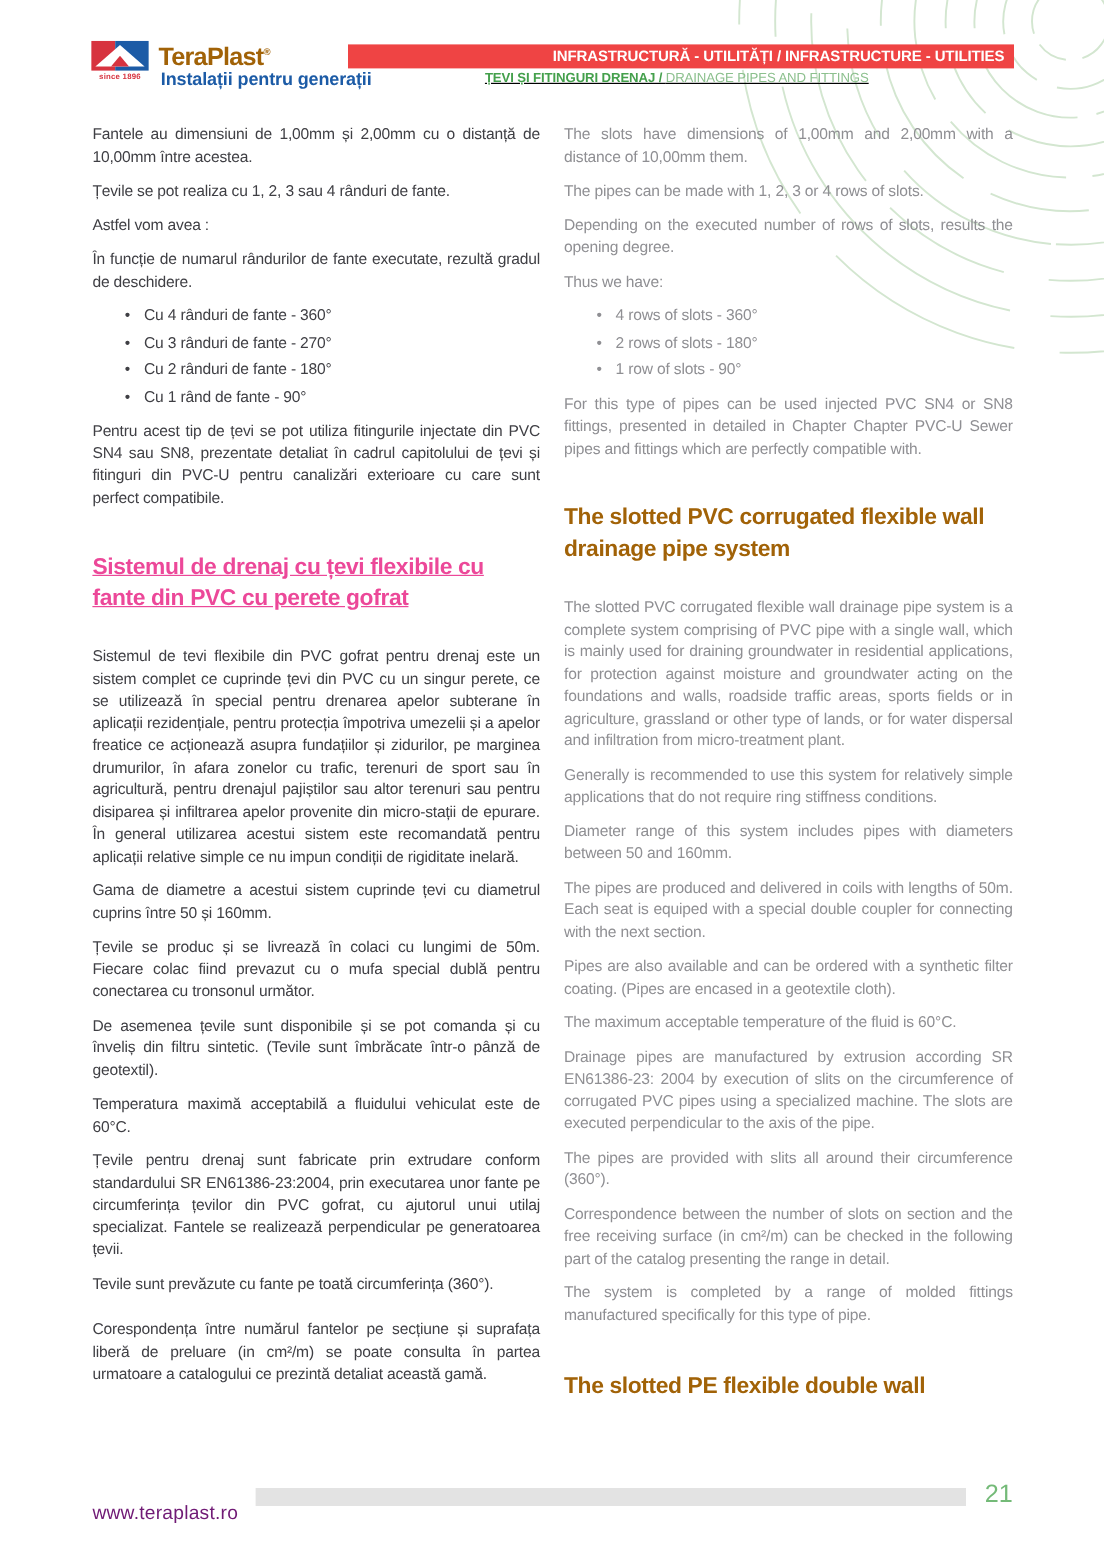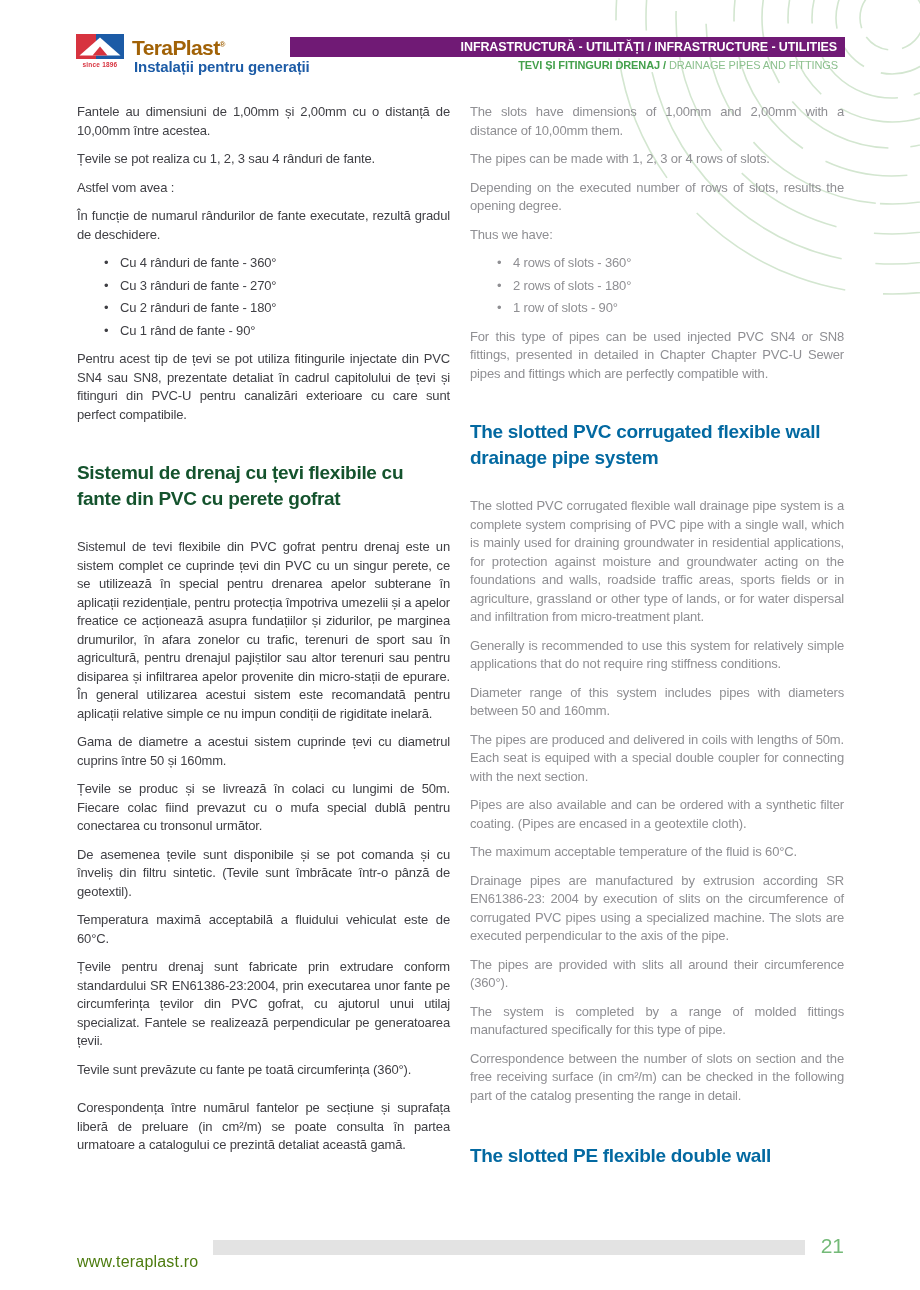--- a/index.html
+++ b/index.html
@@ -13,43 +13,43 @@
   
   .logo-mark{position:absolute;left:76px;top:34px;width:48px;height:25px;}
   .logo-since{position:absolute;left:76px;top:61px;width:48px;text-align:center;
     font-size:6.5px;font-weight:bold;color:#d7333f;letter-spacing:.2px;}
   .logo-brand{position:absolute;left:132px;top:36px;font-size:21px;font-weight:bold;
     color:#a16207;letter-spacing:-.6px;}
   .logo-brand sup{font-size:8px;letter-spacing:0;}
   .logo-tagline{position:absolute;left:134px;top:58px;font-size:15px;font-weight:bold;
     color:#1c5ba6;letter-spacing:-.1px;}
   .banner{position:absolute;left:290px;top:37px;width:555px;height:20px;box-sizing:border-box;
-    background:#701a75;color:#ffffff;font-weight:bold;font-size:12.5px;line-height:20px;
+    background:#ef4444;color:#ffffff;font-weight:bold;font-size:12.5px;line-height:20px;
     text-align:right;padding-right:8px;letter-spacing:-.1px;}
-  .subtitle{position:absolute;left:290px;top:59px;width:548px;text-align:right;
-    font-size:11px;letter-spacing:-.1px;white-space:nowrap;}
+  .subtitle{position:absolute;left:290px;top:59px;width:548px;text-align:center;
+    font-size:11px;letter-spacing:-.1px;white-space:nowrap;text-decoration:underline;}
   .subtitle .ro{color:#44a04c;font-weight:bold;}
   .subtitle .en{color:#8cc08e;}
   
   .col{position:absolute;top:103px;font-size:13px;line-height:18.5px;
     letter-spacing:-.15px;text-align:justify;}
   .col-left{left:77px;width:373px;color:#3f3f44;}
   .col-right{left:470px;width:374px;color:#8f8f93;}
   .col p{margin:0 0 10px;}
   .col ul{list-style:none;margin:0 0 10px;padding:0 0 0 26px;text-align:left;}
   .col li{position:relative;margin:0 17px 4px;}
   .col li::before{content:"\2022";position:absolute;left:-16px;}
   .col h2{font-size:19px;line-height:26px;font-weight:bold;letter-spacing:-.3px;
     margin:36px 0 26px;text-align:left;}
-  .col-left h2{color:#14532d;}
-  .col-right h2{color:#0369a1;}
+  .col-left h2{color:#ec4899;text-decoration:underline;}
+  .col-right h2{color:#a16207;}
   .col-right h2.next-section{margin:38px 0 0;}
   .extra-gap{margin-top:20px !important;}
   
-  .footer-url{position:absolute;left:77px;top:1253px;font-size:16px;color:#4d7c0f;
+  .footer-url{position:absolute;left:77px;top:1253px;font-size:16px;color:#701a75;
     letter-spacing:.2px;text-decoration:none;cursor:pointer;}
   .footer-bar{position:absolute;left:213px;top:1240px;width:592px;height:15px;background:#e3e3e3;}
   .page-number{position:absolute;left:800px;top:1234px;width:44px;text-align:right;
     font-size:21px;color:#74ba78;}
 </style>
 </head>
 <body>
 
 <svg class="ripples" width="400" height="310" viewBox="0 0 400 310" aria-hidden="true">
   <g fill="none" stroke="#d3e6d0" stroke-width="1.6">
@@ -120,22 +120,22 @@
   <p>For this type of pipes can be used injected PVC SN4 or SN8 fittings, presented in detailed in Chapter Chapter PVC-U Sewer pipes and fittings which are perfectly compatible with.</p>
   <h2>The slotted PVC corrugated flexible wall drainage pipe system</h2>
   <p>The slotted PVC corrugated flexible wall drainage pipe system is a complete system comprising of PVC pipe with a single wall, which is mainly used for draining groundwater in residential applications, for protection against moisture and groundwater acting on the foundations and walls, roadside traffic areas, sports fields or in agriculture, grassland or other type of lands, or for water dispersal and infiltration from micro-treatment plant.</p>
   <p>Generally is recommended to use this system for relatively simple applications that do not require ring stiffness conditions.</p>
   <p>Diameter range of this system includes pipes with diameters between 50 and 160mm.</p>
   <p>The pipes are produced and delivered in coils with lengths of 50m. Each seat is equiped with a special double coupler for connecting with the next section.</p>
   <p>Pipes are also available and can be ordered with a synthetic filter coating. (Pipes are encased in a geotextile cloth).</p>
   <p>The maximum acceptable temperature of the fluid is 60°C.</p>
   <p>Drainage pipes are manufactured by extrusion according SR EN61386-23: 2004 by execution of slits on the circumference of corrugated PVC pipes using a specialized machine. The slots are executed perpendicular to the axis of the pipe.</p>
   <p>The pipes are provided with slits all around their circumference (360°).</p>
+  <p>Correspondence between the number of slots on section and the free receiving surface (in cm²/m) can be checked in the following part of the catalog presenting the range in detail.</p>
   <p>The system is completed by a range of molded fittings manufactured specifically for this type of pipe.</p>
-  <p>Correspondence between the number of slots on section and the free receiving surface (in cm²/m) can be checked in the following part of the catalog presenting the range in detail.</p>
   <h2 class="next-section">The slotted PE flexible double wall</h2>
 </div>
 
 <div>
   <a class="footer-url">www.teraplast.ro</a>
   <div class="footer-bar"></div>
   <div class="page-number">21</div>
 </div>
 
 </body></html>

